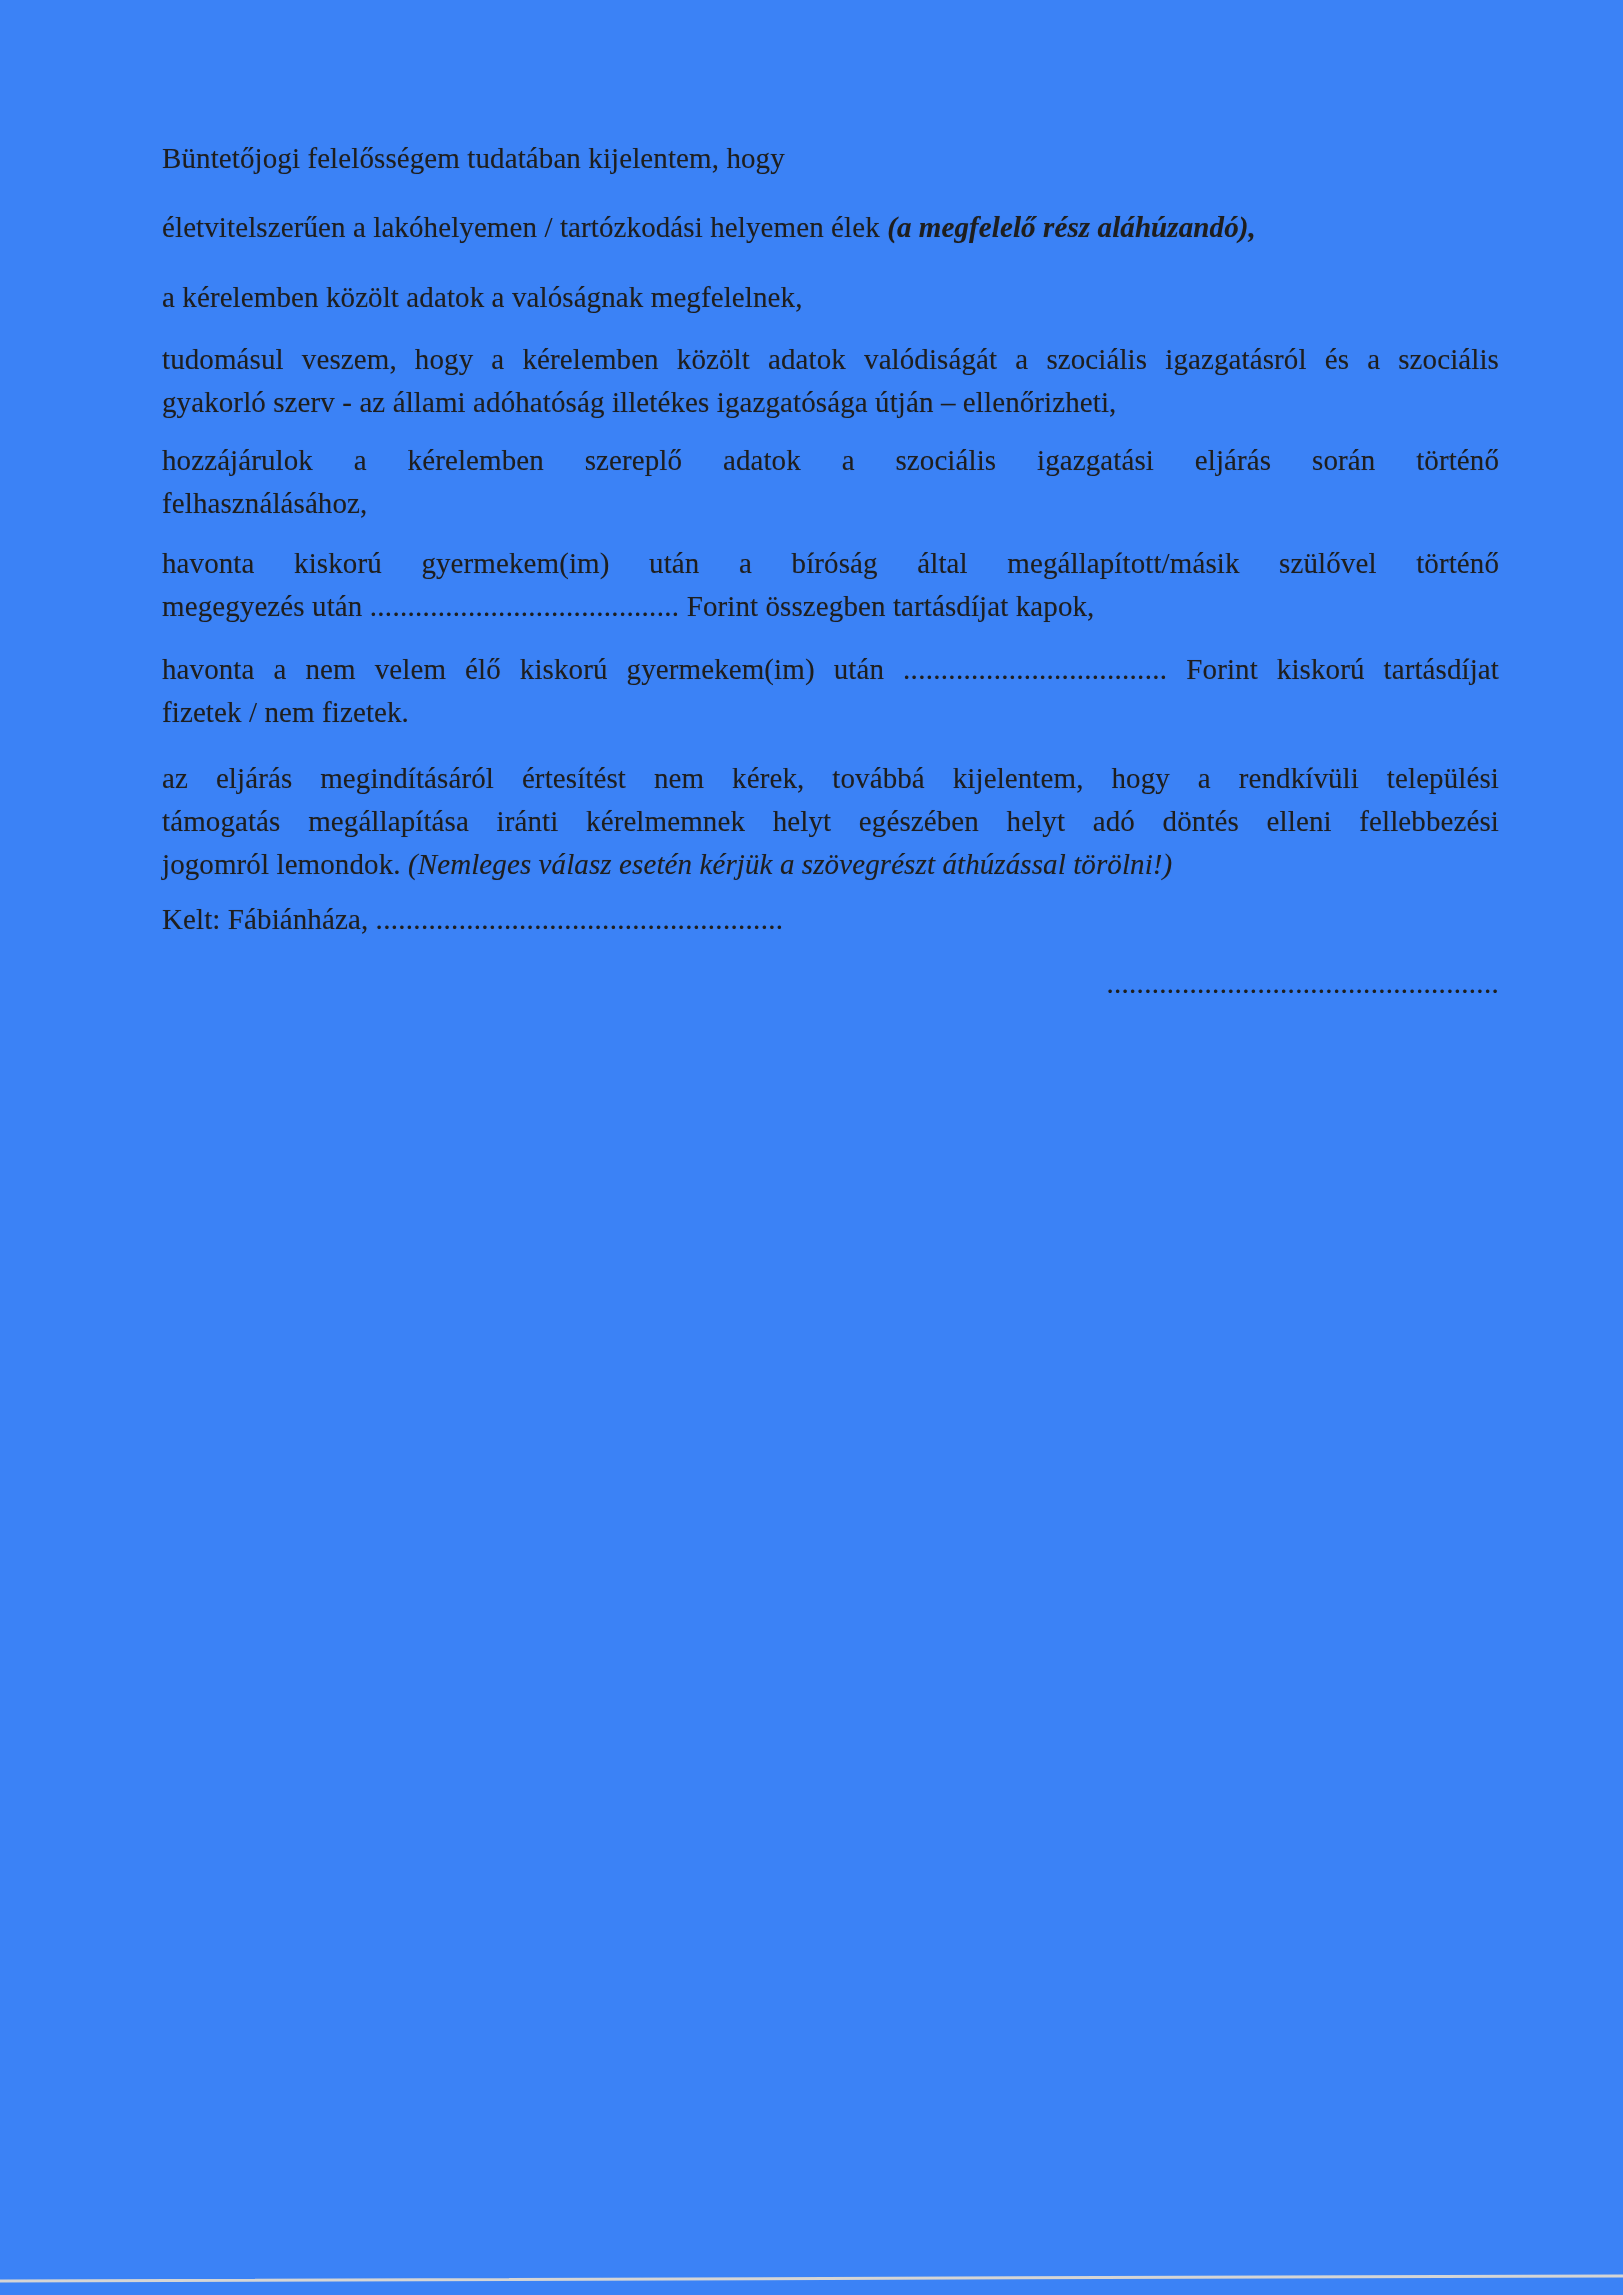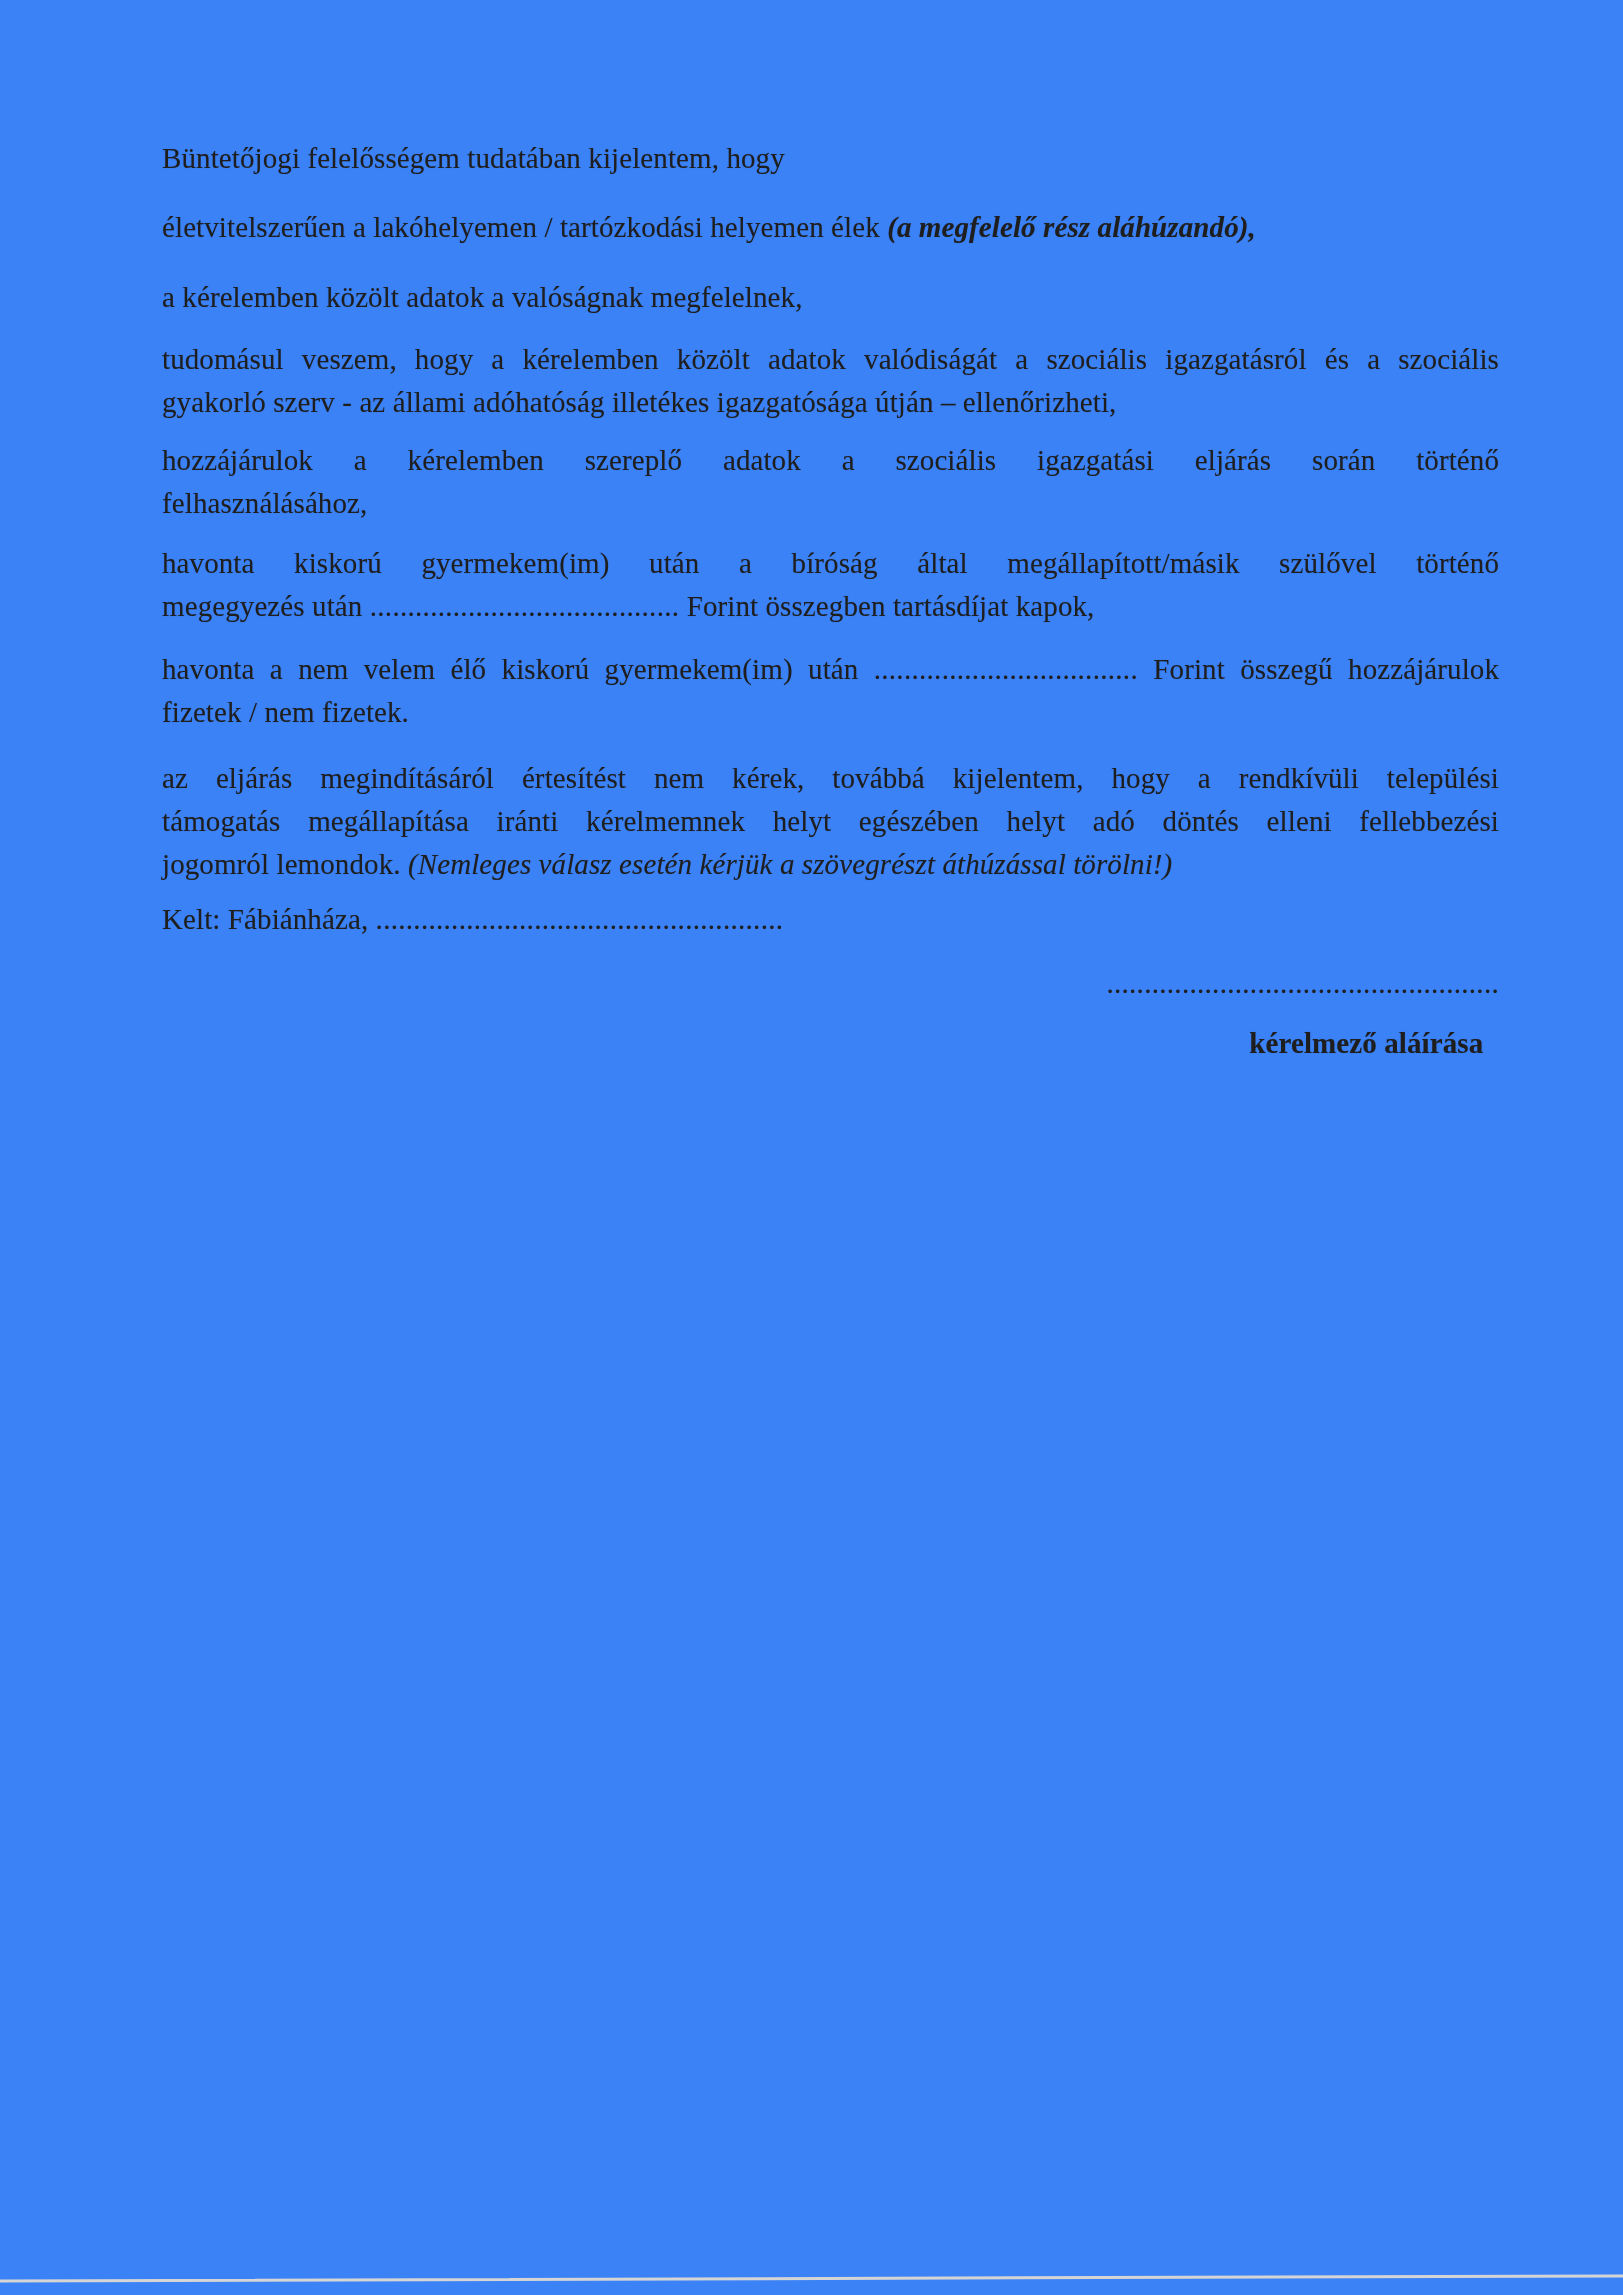--- a/index.html
+++ b/index.html
@@ -91,41 +91,40 @@
 
     <div class="para g26">
       <div class="line just">havonta kiskorú gyermekem(im) után a bíróság által megállapított/másik szülővel történő</div>
       <div class="line nowrap">
         <span>megegyezés után </span><span class="dots">.........................................</span><span> Forint összegben tartásdíjat kapok,</span>
       </div>
     </div>
 
     <div class="para g31">
       <div class="line just">
-        <span>havonta a nem velem élő kiskorú gyermekem(im) után </span><span class="dots">...................................</span><span> Forint összegű hozzájárulok</span>
+        <span>havonta a nem velem élő kiskorú gyermekem(im) után </span><span class="dots">...................................</span><span> Forint kiskorú tartásdíjat</span>
       </div>
       <div class="line nowrap">fizetek / nem fizetek.</div>
     </div>
 
     <div class="para g35">
       <div class="line just">az eljárás megindításáról értesítést nem kérek, továbbá kijelentem, hogy a rendkívüli települési</div>
       <div class="line just">támogatás megállapítása iránti kérelmemnek helyt egészében helyt adó döntés elleni fellebbezési</div>
       <div class="line nowrap">
         <span>jogomról lemondok. </span><i class="italic">(Nemleges válasz esetén kérjük a szövegrészt áthúzással törölni!)</i>
       </div>
     </div>
 
     <div class="para g19">
       <div class="line nowrap">
         <span>Kelt: Fábiánháza, </span><span class="dots">......................................................</span>
       </div>
     </div>
 
     <div class="signature">
       <div class="line nowrap dots">....................................................</div>
-      <div class="line nowrap label-line">kérelmező aláírása</div>
     </div>
 
   </div>
 
   <div class="scan-artifact"></div>
 </div>
 
 
 </body></html>

